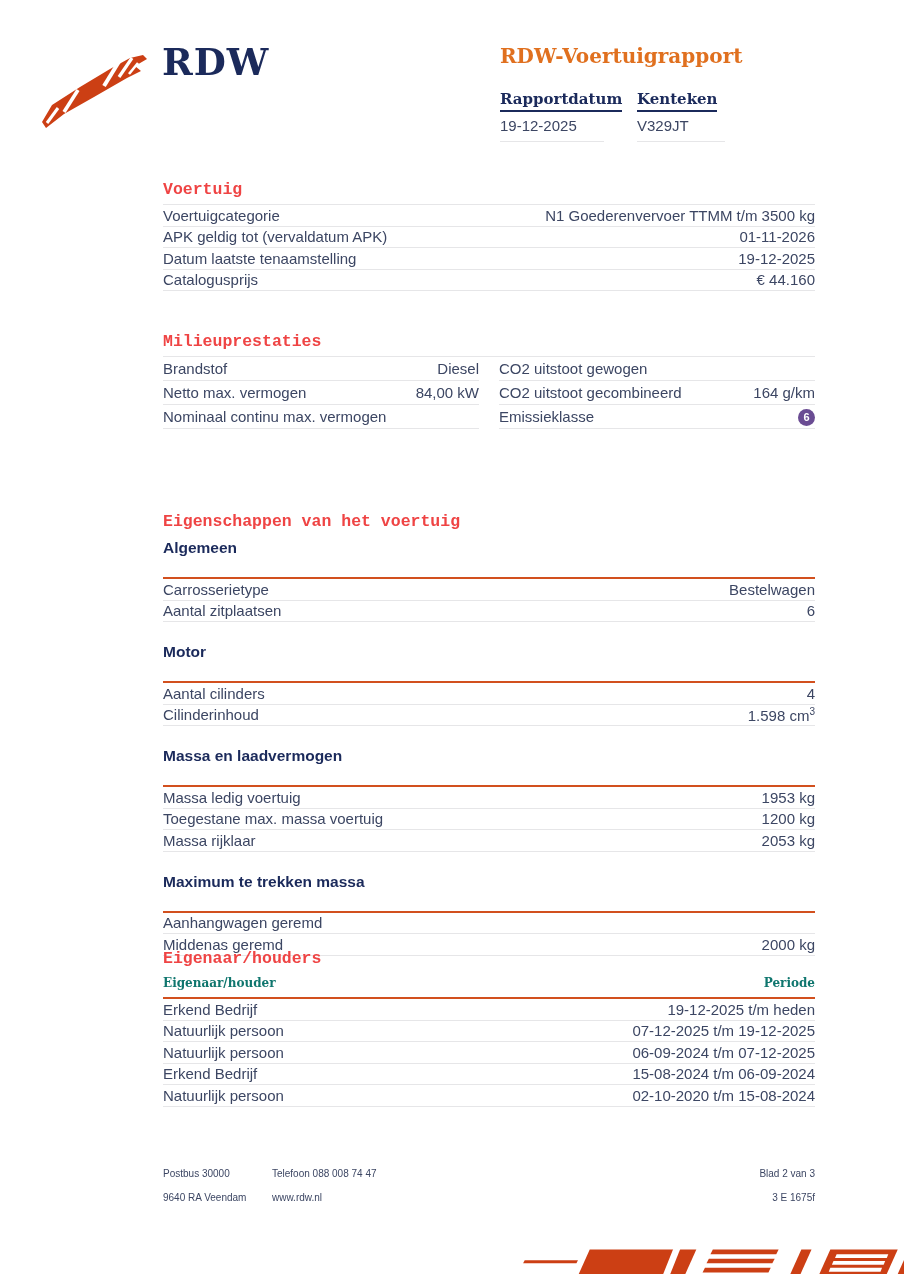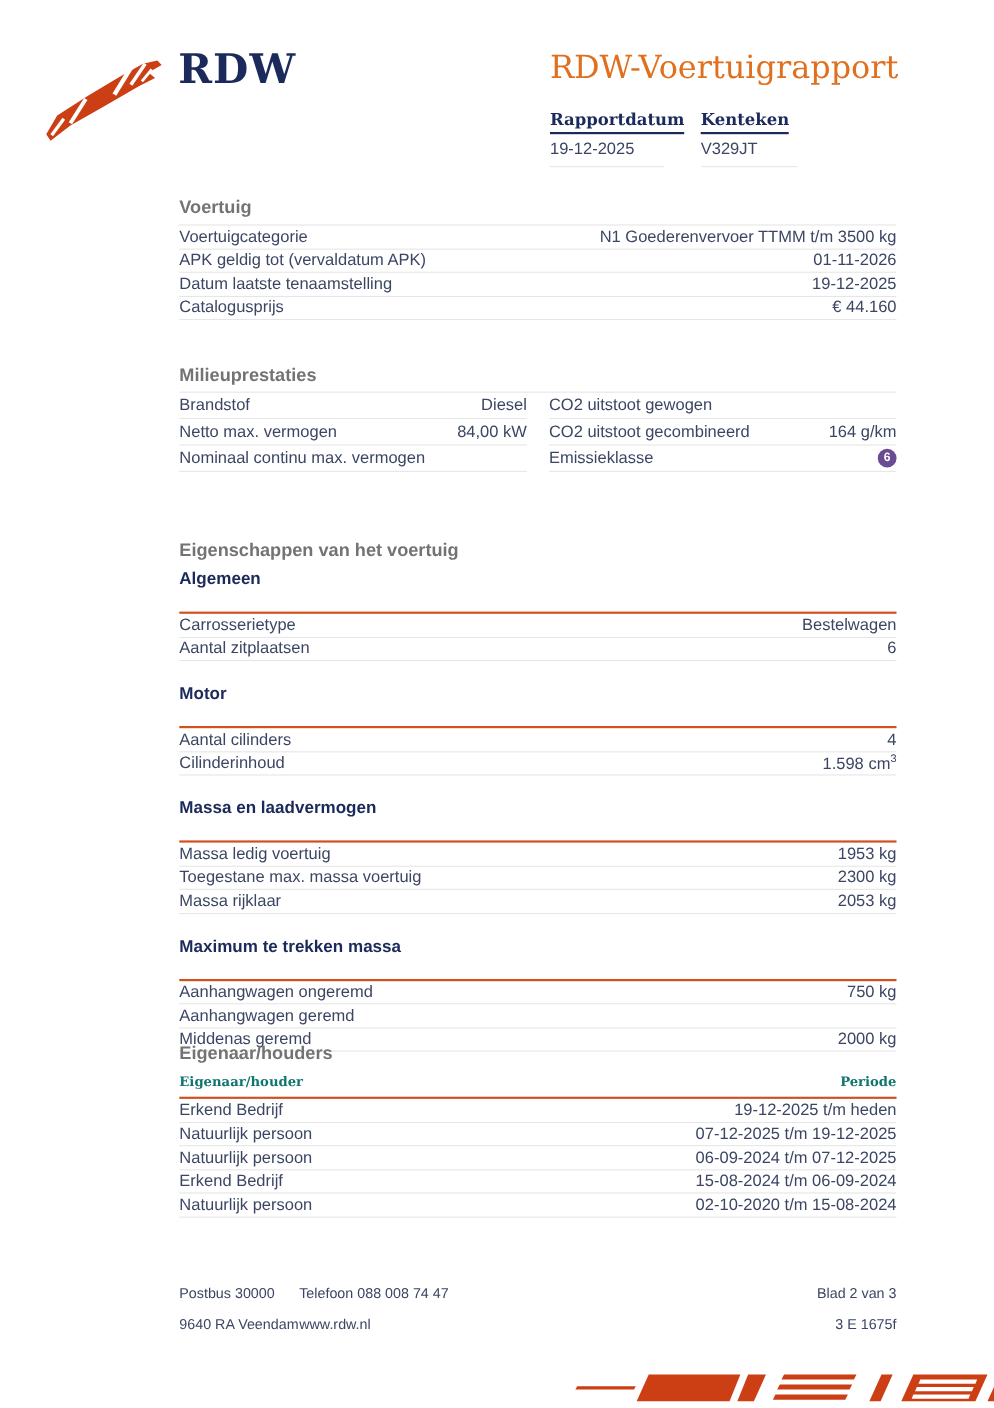--- a/index.html
+++ b/index.html
@@ -16,44 +16,44 @@
 
   
   .logo { position:absolute; left:34px; top:50px; width:118px; height:88px; }
   .wordmark {
     position:absolute; left:162px; top:40px;
     font-family:"DejaVu Serif", serif; font-weight:bold;
     font-size:37px; color:#1B2A5B; letter-spacing:1px;
   }
   .header-right { position:absolute; left:500px; top:44px; width:316px; }
   .doc-title {
-    font-family:"DejaVu Serif", serif; font-weight:normal;
-    font-size:29px; color:#E0701F; white-space:nowrap;
+    font-family:"DejaVu Serif", serif; font-weight:bold;
+    font-size:20px; color:#E0701F; white-space:nowrap;
   }
   .meta { display:flex; margin-top:22px; }
   .meta-col1 { width:137px; }
   .meta-col2 { flex:1; }
   .meta-label {
     display:inline-block;
     font-family:"DejaVu Serif", serif; font-weight:bold;
     font-size:15px; color:#1B2A5B;
     border-bottom:2px solid #1B2A5B; padding-bottom:2px;
   }
   .meta-value {
     display:inline-block; font-size:15px; color:#3C4663;
     min-width:104px; padding:5px 0 7px;
     border-bottom:1px solid #E6E6E8;
   }
   .meta-col2 .meta-value { min-width:88px; }
 
   
   .section { position:absolute; left:163px; width:652px; }
   .sec-title {
-    font-family:Liberation Sans, sans-serif; font-weight:bold;
-    font-size:16.5px; color:#737373; line-height:19px;
+    font-family:Liberation Mono, monospace; font-weight:bold;
+    font-size:16.5px; color:#ef4444; line-height:19px;
   }
   .sec-title.ruled { padding-bottom:5px; border-bottom:1px solid #E6E6E8; }
   .sec-title.plain { margin-bottom:7px; }
 
   .row {
     display:flex; justify-content:space-between; align-items:center;
     height:21.5px; font-size:15px;
     border-bottom:1px solid #E6E6E8;
   }
   .row .lbl { white-space:nowrap; }
@@ -81,21 +81,21 @@
 
   
   .owners-head {
     display:flex; justify-content:space-between;
     font-family:"DejaVu Serif", serif; font-weight:bold;
     font-size:12px; color:#0f766e; line-height:19px;
     padding-bottom:4px; border-bottom:2px solid #D2501E;
   }
 
   
-  .footer { position:absolute; left:163px; top:1168px; width:652px; font-size:13px; color:#3C4663; }
+  .footer { position:absolute; left:163px; top:1168px; width:652px; font-size:10px; color:#3C4663; }
   .footer-row { display:flex; margin-bottom:13px; }
   .footer-c1 { width:109px; }
   .footer-c2 { flex:1; }
   .footer-c3 { text-align:right; }
 
   .deco { position:absolute; right:0; bottom:0; width:384px; height:38px; }
 </style>
 </head>
 <body>
 
@@ -173,21 +173,21 @@
           <span class="val">164 g/km</span>
         </div>
         <div class="row">
           <span class="lbl">Emissieklasse</span>
           <span class="val"><span class="badge">6</span></span>
         </div>
       </div>
     </div>
   </div>
 
-  <div class="section" style="top:491px">
+  <div class="section" style="top:512px">
     <div class="sec-title plain">Eigenschappen van het voertuig</div>
 
     <div class="subsec">
       <div class="subsec-title">Algemeen</div>
       <div class="row">
         <span class="lbl">Carrosserietype</span>
         <span class="val">Bestelwagen</span>
       </div>
       <div class="row">
         <span class="lbl">Aantal zitplaatsen</span>
@@ -208,34 +208,30 @@
     </div>
 
     <div class="subsec">
       <div class="subsec-title">Massa en laadvermogen</div>
       <div class="row">
         <span class="lbl">Massa ledig voertuig</span>
         <span class="val">1953 kg</span>
       </div>
       <div class="row">
         <span class="lbl">Toegestane max. massa voertuig</span>
-        <span class="val">2300 kg</span>
+        <span class="val">1200 kg</span>
       </div>
       <div class="row">
         <span class="lbl">Massa rijklaar</span>
         <span class="val">2053 kg</span>
       </div>
     </div>
 
     <div class="subsec">
       <div class="subsec-title">Maximum te trekken massa</div>
-      <div class="row">
-        <span class="lbl">Aanhangwagen ongeremd</span>
-        <span class="val">750 kg</span>
-      </div>
       <div class="row">
         <span class="lbl">Aanhangwagen geremd</span>
         <span class="val"></span>
       </div>
       <div class="row">
         <span class="lbl">Middenas geremd</span>
         <span class="val">2000 kg</span>
       </div>
     </div>
   </div>

